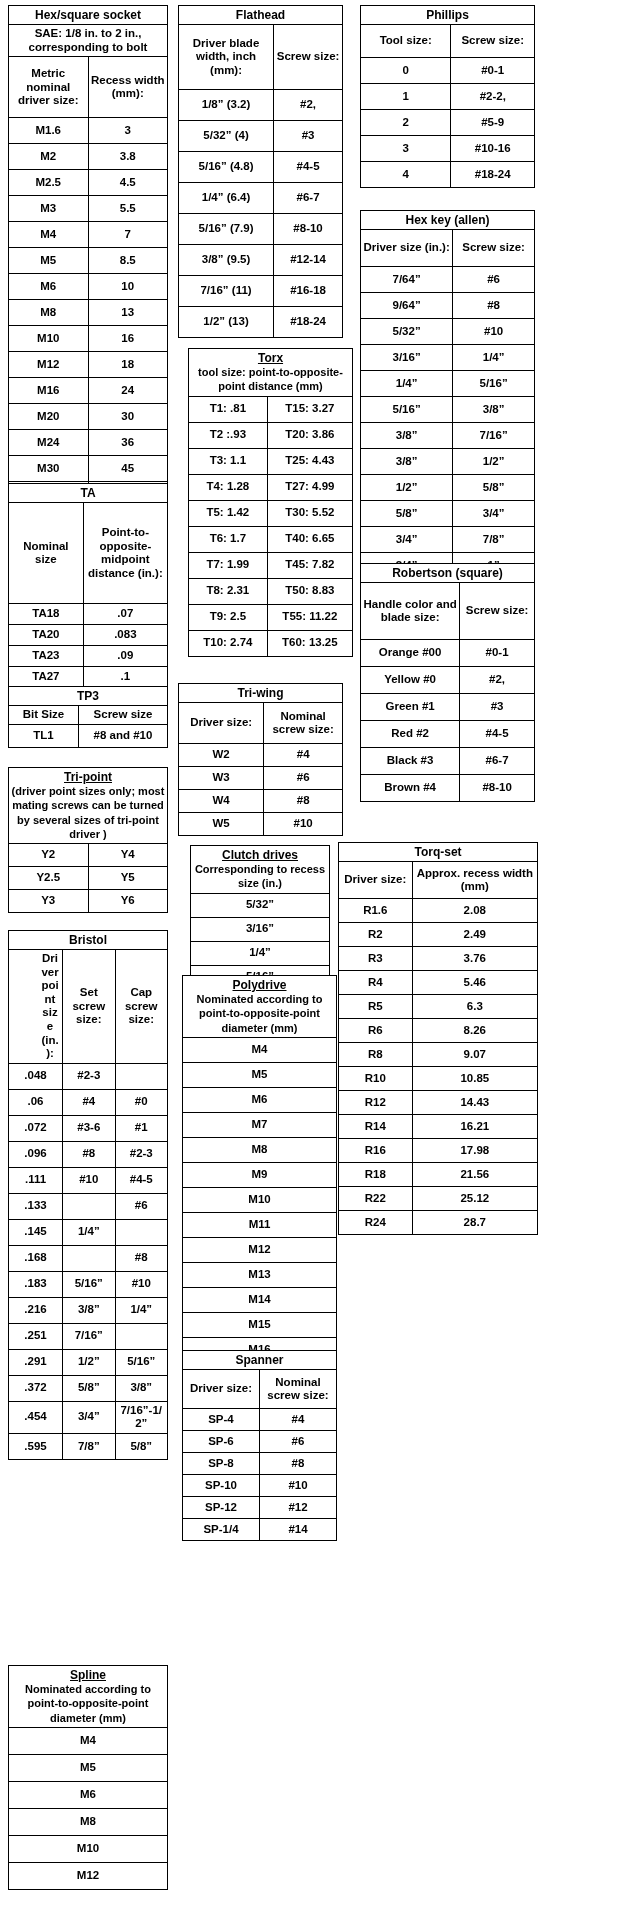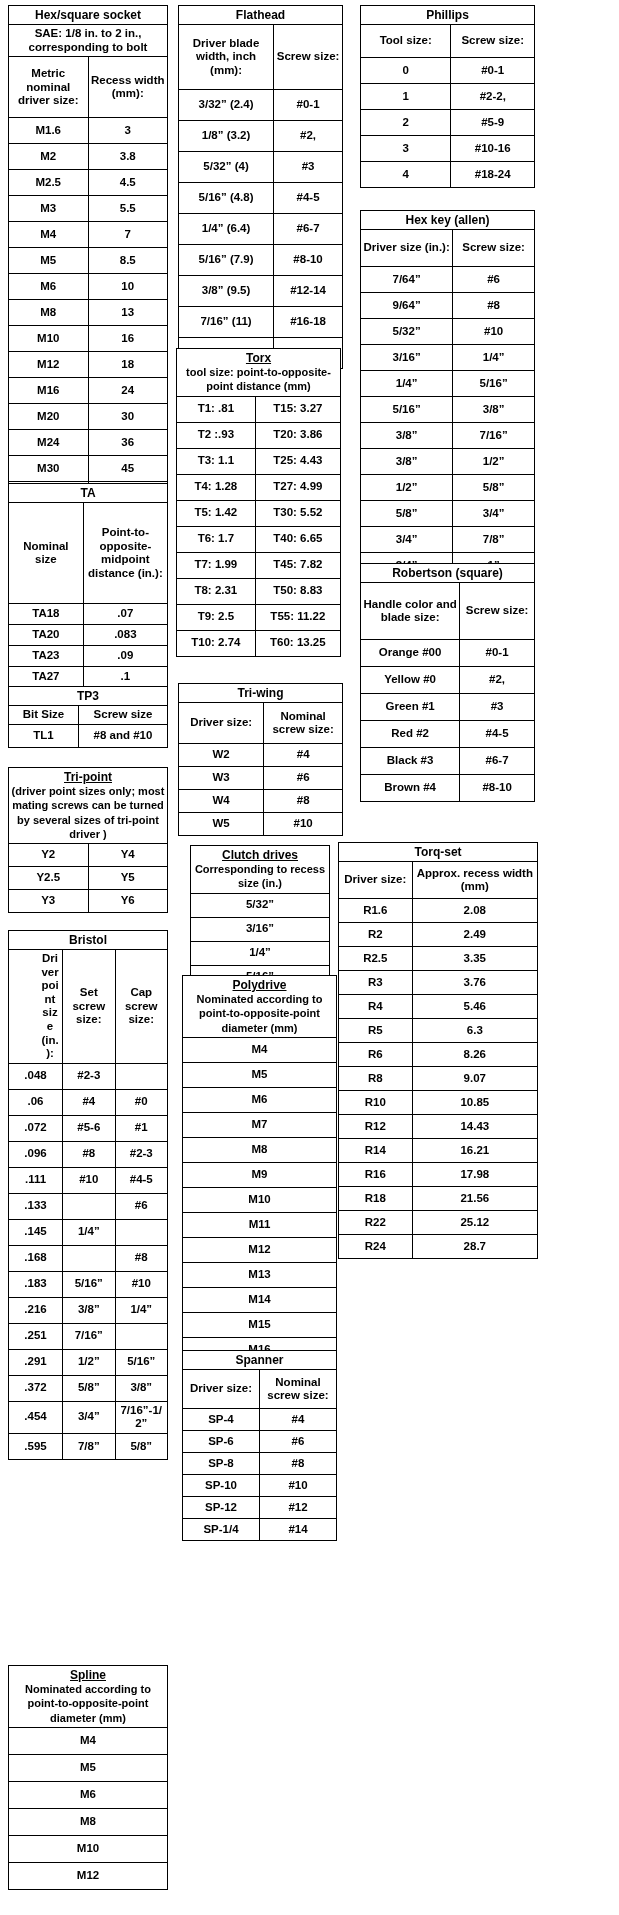--- a/index.html
+++ b/index.html
@@ -214,21 +214,21 @@
           <td style="height: 21px;">#2-3</td>
           <td style="height: 21px;"></td>
         </tr>
         <tr>
           <td style="height: 21px;">.06</td>
           <td style="height: 21px;">#4</td>
           <td style="height: 21px;">#0</td>
         </tr>
         <tr>
           <td style="height: 21px;">.072</td>
-          <td style="height: 21px;">#5-6</td>
+          <td style="height: 21px;">#3-6</td>
           <td style="height: 21px;">#1</td>
         </tr>
         <tr>
           <td style="height: 21px; margin-left: 8px;">.096</td>
           <td style="height: 21px;">#8</td>
           <td style="height: 21px;">#2-3</td>
         </tr>
         <tr>
           <td style="height: 21px;">.111</td>
           <td style="height: 21px;">#10</td>
@@ -323,24 +323,20 @@
       </colgroup>
     <tbody>
         <tr>
           <td class="ttl" colspan="2">Flathead</td>
         </tr>
         <tr>
           <td class="hdr" style="height: 60px;">Driver blade width, inch (mm):</td>
           <td class="hdr" style="height: 60px;">Screw size:</td>
         </tr>
         <tr>
-          <td style="height: 26px;">3/32” (2.4)</td>
-          <td style="height: 26px;">#0-1</td>
-        </tr>
-        <tr>
           <td style="height: 26px;">1/8” (3.2)</td>
           <td style="height: 26px;">#2,</td>
         </tr>
         <tr>
           <td style="height: 26px;">5/32” (4)</td>
           <td style="height: 26px;">#3</td>
         </tr>
         <tr>
           <td style="height: 26px;">5/16” (4.8)</td>
           <td style="height: 26px;">#4-5</td>
@@ -361,21 +357,21 @@
           <td style="height: 26px;">7/16” (11)</td>
           <td style="height: 26px;">#16-18</td>
         </tr>
         <tr>
           <td style="height: 26px;">1/2” (13)</td>
           <td style="height: 26px;">#18-24</td>
         </tr>
       </tbody>
   </table>
 
-  <table class="tbl" id="t-torx" style="left:176px; top:348px; width:165px;">
+  <table class="tbl" id="t-torx" style="left:188px; top:348px; width:165px;">
     <colgroup>
         <col style="width:48%">
         <col style="width:52%">
       </colgroup>
     <tbody>
         <tr>
           <td class="ttl" colspan="2" style="text-decoration: none;"><span style="text-decoration: underline;">Torx</span><br><span class="note">tool size: point-to-opposite-point distance (mm)</span></td>
         </tr>
         <tr>
           <td style="height: 21px;">T1: .81</td>
@@ -720,24 +716,20 @@
         </tr>
         <tr>
           <td style="height: 19px;">R1.6</td>
           <td style="height: 19px;">2.08</td>
         </tr>
         <tr>
           <td style="height: 19px;">R2</td>
           <td style="height: 19px;">2.49</td>
         </tr>
         <tr>
-          <td style="height: 19px;">R2.5</td>
-          <td style="height: 19px;">3.35</td>
-        </tr>
-        <tr>
           <td style="height: 19px;">R3</td>
           <td style="height: 19px;">3.76</td>
         </tr>
         <tr>
           <td style="height: 19px;">R4</td>
           <td style="height: 19px;">5.46</td>
         </tr>
         <tr>
           <td style="height: 19px;">R5</td>
           <td style="height: 19px;">6.3</td>

